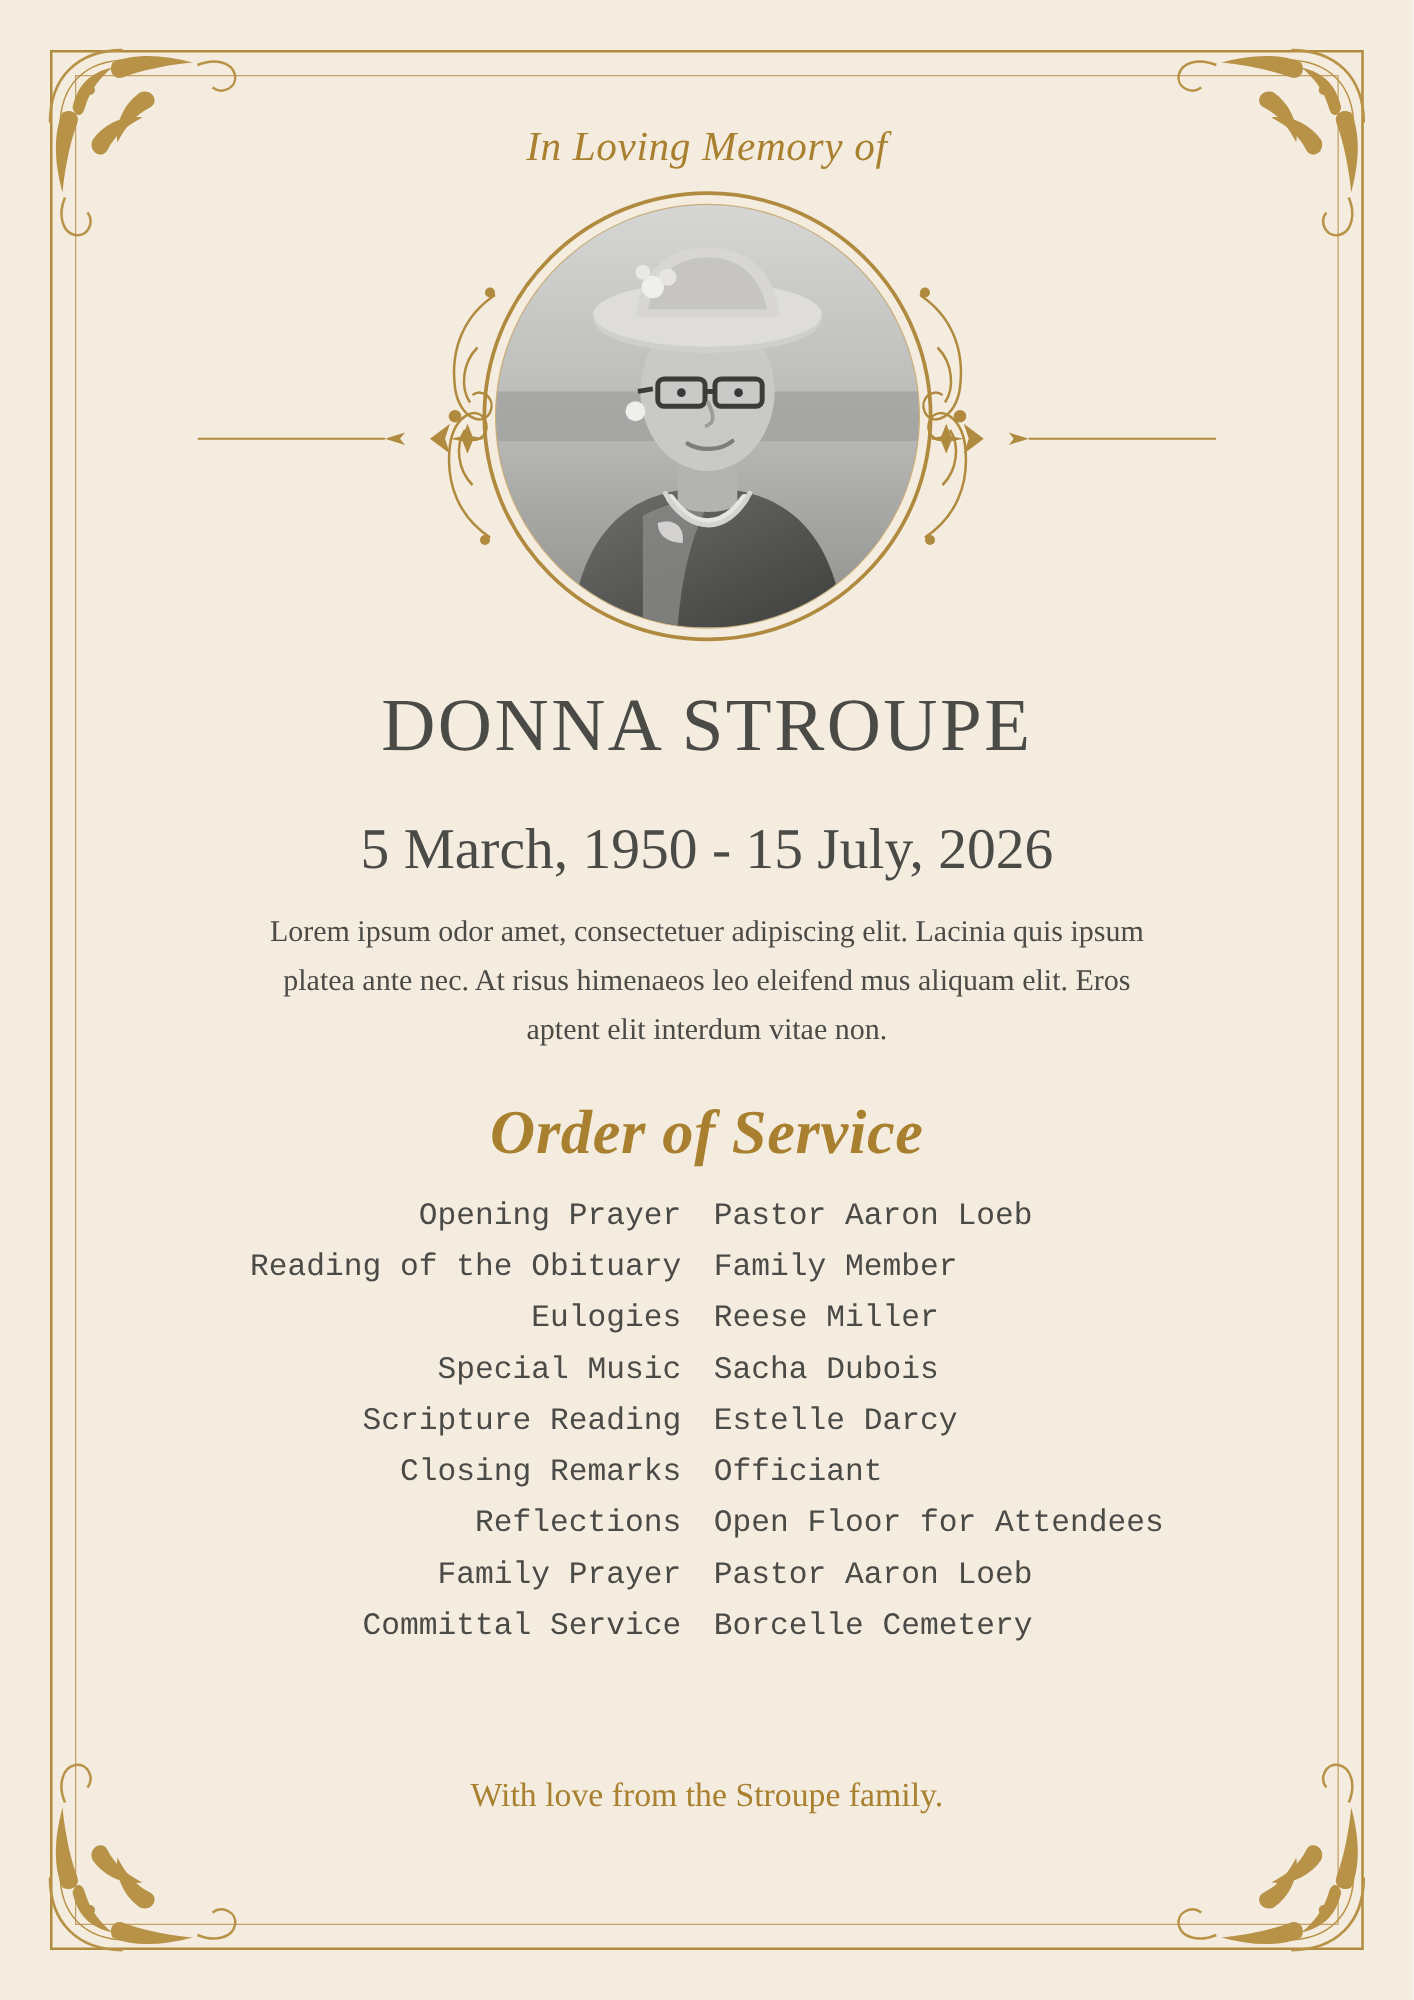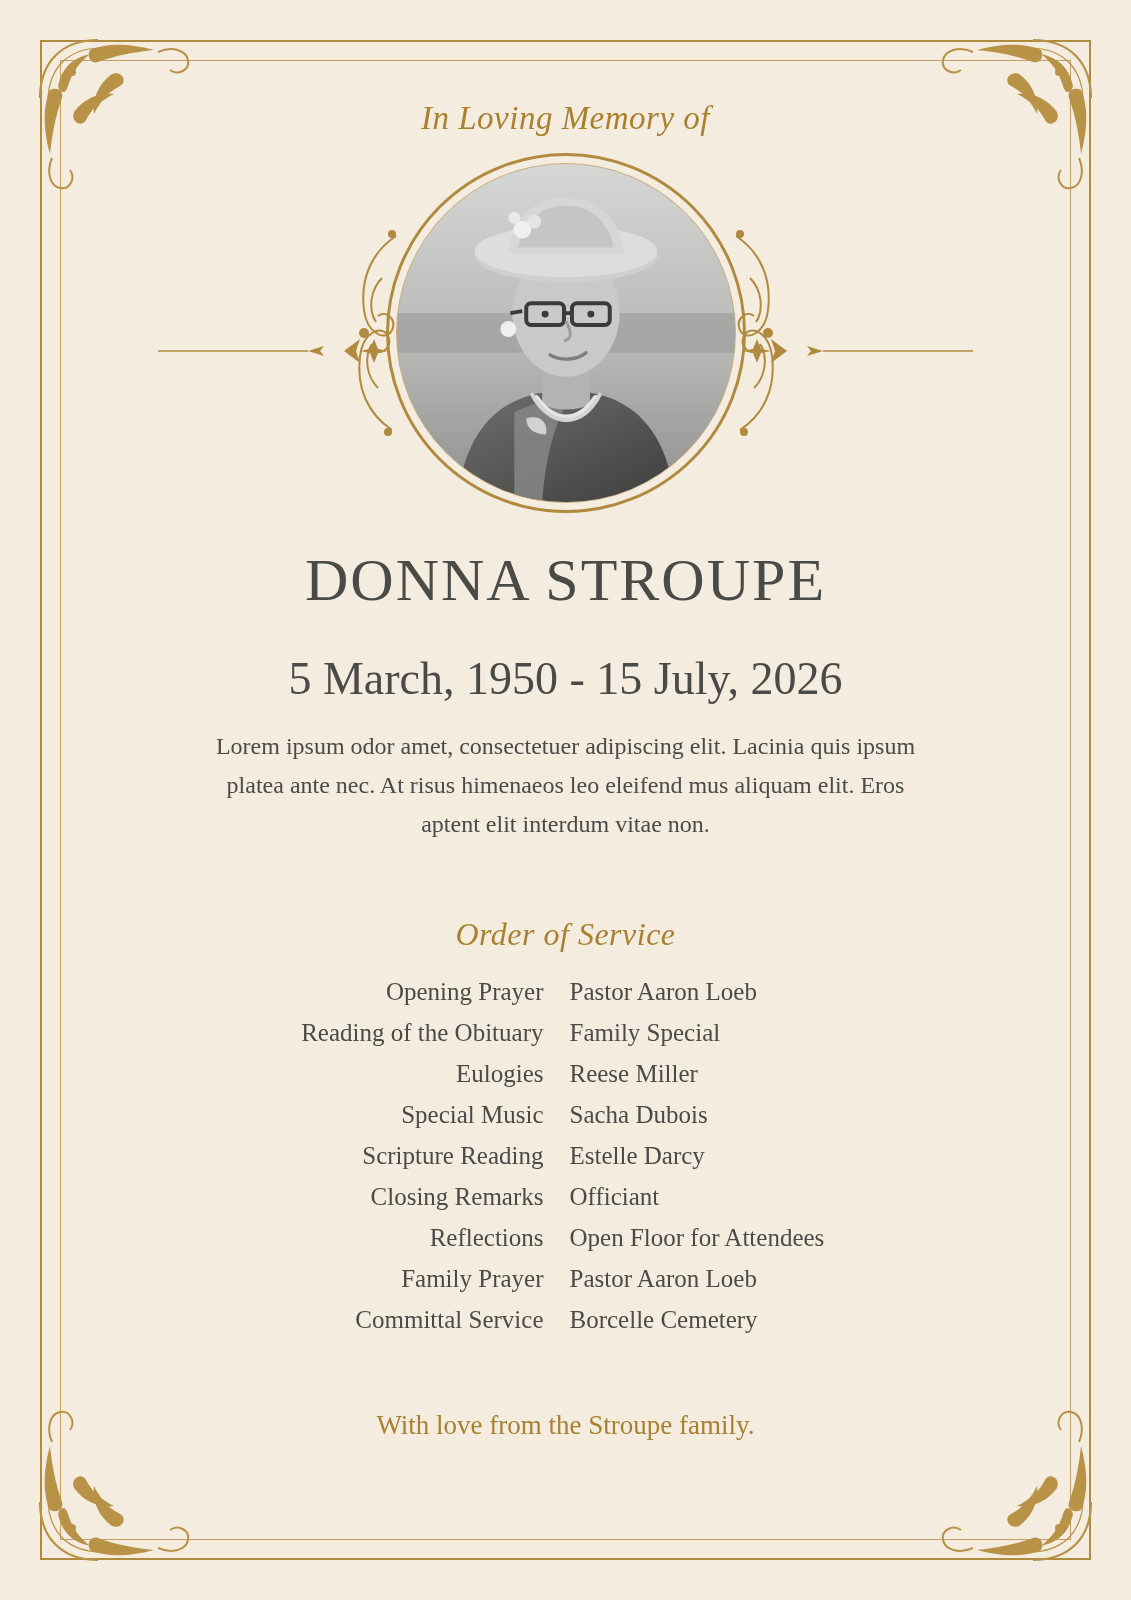--- a/index.html
+++ b/index.html
@@ -141,31 +141,33 @@
   }
   .bio {
     margin: 22px auto 0;
     max-width: 730px;
     font-size: 24px;
     line-height: 1.62;
     color: #4a4a47;
   }
 
   .order-title {
-    margin-top: 72px;
+    margin-top: 32px;
     font-style: italic;
-    font-size: 32px;
+    font-size: 50px;
     color: #a8802f;
     letter-spacing: .5px;
+    font-weight: bold;
   }
 
   .order-list {
     margin: 18px auto 0;
     width: 580px;
     border-collapse: collapse;
+    font-family: Liberation Mono, monospace;
   }
   .order-list td {
     font-size: 25px;
     color: #4a4a47;
     padding: 4px 0;
     line-height: 1.32;
   }
   .order-list td.item {
     text-align: right;
     width: 268px;
@@ -173,21 +175,21 @@
     white-space: nowrap;
   }
   .order-list td.person {
     text-align: left;
     white-space: nowrap;
   }
 
   .closing {
     position: absolute;
     left: 0; right: 0;
-    bottom: 159px;
+    bottom: 148px;
     font-size: 27px;
     color: #a8802f;
     text-align: center;
   }
 </style>
 </head>
 <body>
 
 <div class="page">
 
@@ -371,21 +373,21 @@
     <div class="order-title">Order of Service</div>
 
     <table class="order-list">
       <tbody>
         <tr>
           <td class="item">Opening Prayer</td>
           <td class="person">Pastor Aaron Loeb</td>
         </tr>
         <tr>
           <td class="item">Reading of the Obituary</td>
-          <td class="person">Family Special</td>
+          <td class="person">Family Member</td>
         </tr>
         <tr>
           <td class="item">Eulogies</td>
           <td class="person">Reese Miller</td>
         </tr>
         <tr>
           <td class="item">Special Music</td>
           <td class="person">Sacha Dubois</td>
         </tr>
         <tr>

